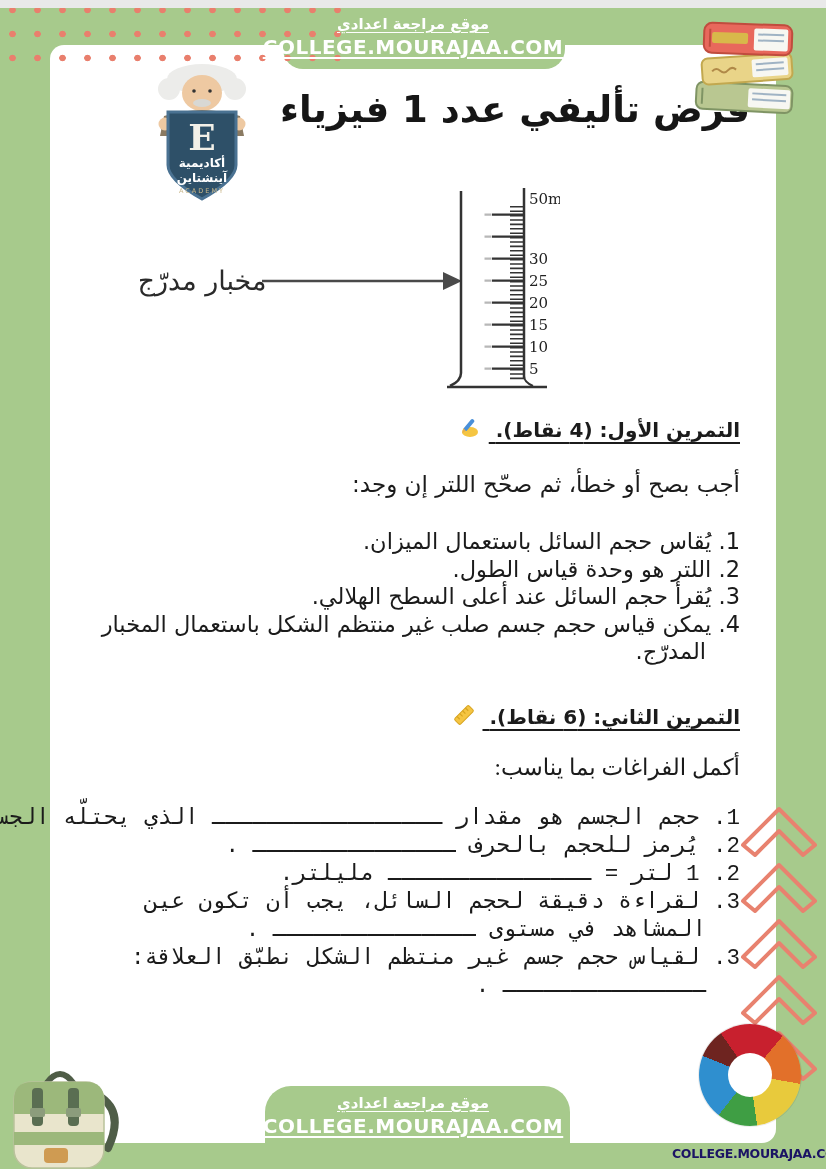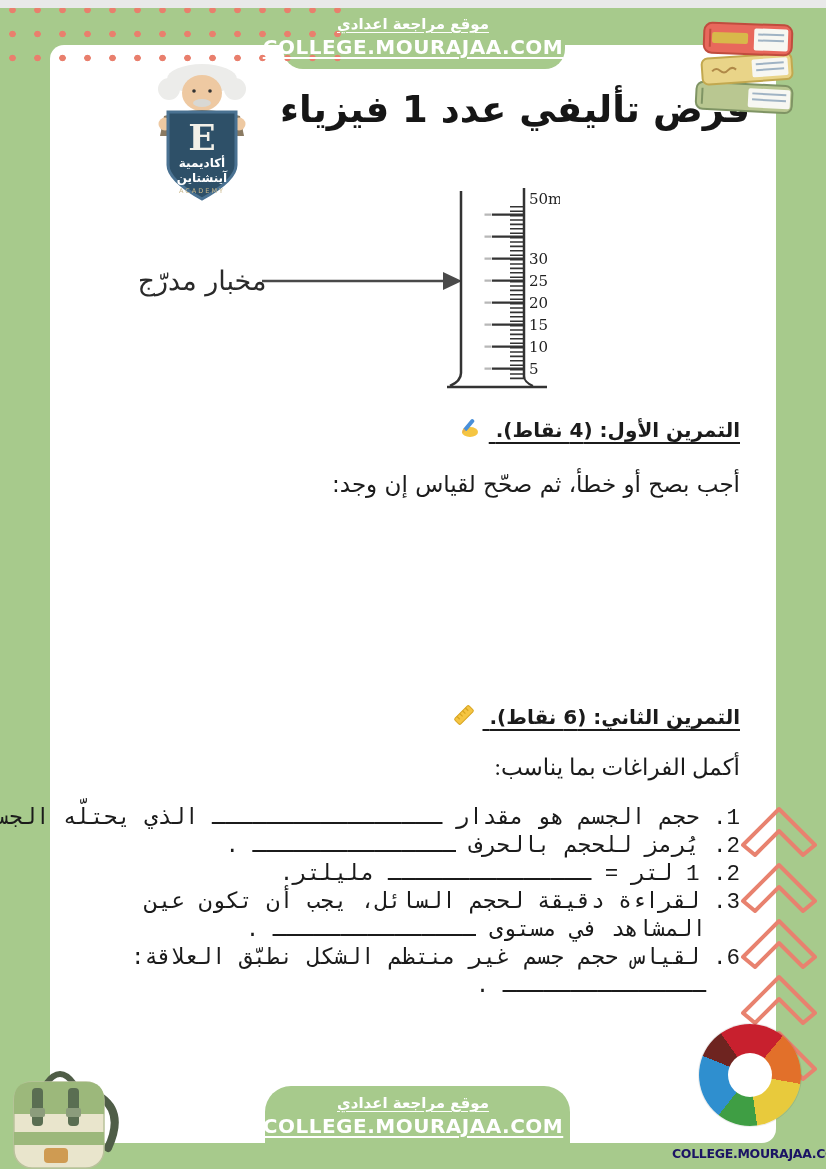--- a/index.html
+++ b/index.html
@@ -167,21 +167,27 @@
   <div class="rtl-block ex-heading" style="top:408px;">
     <span>التمرين الأول: (4 نقاط).</span>
     <span class="hicon">
       <svg width="24" height="24" viewBox="0 0 24 24">
         <ellipse cx="11" cy="16" rx="8" ry="5" fill="#f5c542"></ellipse>
         <rect x="8" y="2" width="4" height="14" rx="1.5" transform="rotate(40 10 9)" fill="#4a90d9"></rect>
         <polygon points="3.2,17.5 6.8,14.6 4.2,12.2" fill="#e8b04a"></polygon>
       </svg>
     </span>
   </div>
-  <div class="rtl-block ex-intro" style="top:462px;max-width:445px;">أجب بصح أو خطأ، ثم صحّح لقياس إن وجد:</div>
+  <div class="rtl-block ex-intro" style="top:462px;max-width:445px;">أجب بصح أو خطأ، ثم صحّح اللتر إن وجد:</div>
+  <div class="rtl-block ex-list" style="top:520px;">
+    <div class="li">1. يُقاس حجم السائل باستعمال الميزان.</div>
+    <div class="li">2. اللتر هو وحدة قياس الطول.</div>
+    <div class="li">3. يُقرأ حجم السائل عند أعلى السطح الهلالي.</div>
+    <div class="li">4. يمكن قياس حجم جسم صلب غير منتظم الشكل باستعمال المخبار المدرّج.</div>
+  </div>
 
   <div class="rtl-block ex-heading" style="top:695px;">
     <span>التمرين الثاني: (6 نقاط).</span>
     <span class="hicon">
       <svg width="24" height="24" viewBox="0 0 24 24">
         <g transform="rotate(-45 12 12)">
           <rect x="2" y="8" width="20" height="8" rx="1.5" fill="#f5c542" stroke="#d9a520" stroke-width="1"></rect>
           <line x1="6" y1="8" x2="6" y2="12" stroke="#d9a520" stroke-width="1.3"></line>
           <line x1="10" y1="8" x2="10" y2="12" stroke="#d9a520" stroke-width="1.3"></line>
           <line x1="14" y1="8" x2="14" y2="12" stroke="#d9a520" stroke-width="1.3"></line>
@@ -189,21 +195,21 @@
         </g>
       </svg>
     </span>
   </div>
   <div class="rtl-block ex-intro" style="top:745px;font-family:Liberation Serif, serif;">أكمل الفراغات بما يناسب:</div>
   <div class="rtl-block ex-list ex-list2" style="top:796px;">
     <div class="li nowrap">1. حجم الجسم هو مقدار ـــــــــــــــــ الذي يحتلّه الجسم</div>
     <div class="li">2. يُرمز للحجم بالحرف ـــــــــــــــ .</div>
     <div class="li">2. 1 لتر = ـــــــــــــــ مليلتر.</div>
     <div class="li">3. لقراءة دقيقة لحجم السائل، يجب أن تكون عين المشاهد في مستوى ـــــــــــــــ .</div>
-    <div class="li">6. لقياس حجم جسم غير منتظم الشكل نطبّق العلاقة: ـــــــــــــــ .</div>
+    <div class="li">3. لقياس حجم جسم غير منتظم الشكل نطبّق العلاقة: ـــــــــــــــ .</div>
   </div>
 
   <div class="chevrons">
     <svg width="84" height="58" viewBox="0 0 84 58">
         <path d="M6,46 L42,10 L78,46 L66,56 L42,32 L18,56 Z" fill="none" stroke="#e8826f" stroke-width="4" stroke-linejoin="round"></path>
       </svg>
     <svg width="84" height="58" viewBox="0 0 84 58">
         <path d="M6,46 L42,10 L78,46 L66,56 L42,32 L18,56 Z" fill="none" stroke="#e8826f" stroke-width="4" stroke-linejoin="round"></path>
       </svg>
     <svg width="84" height="58" viewBox="0 0 84 58">

